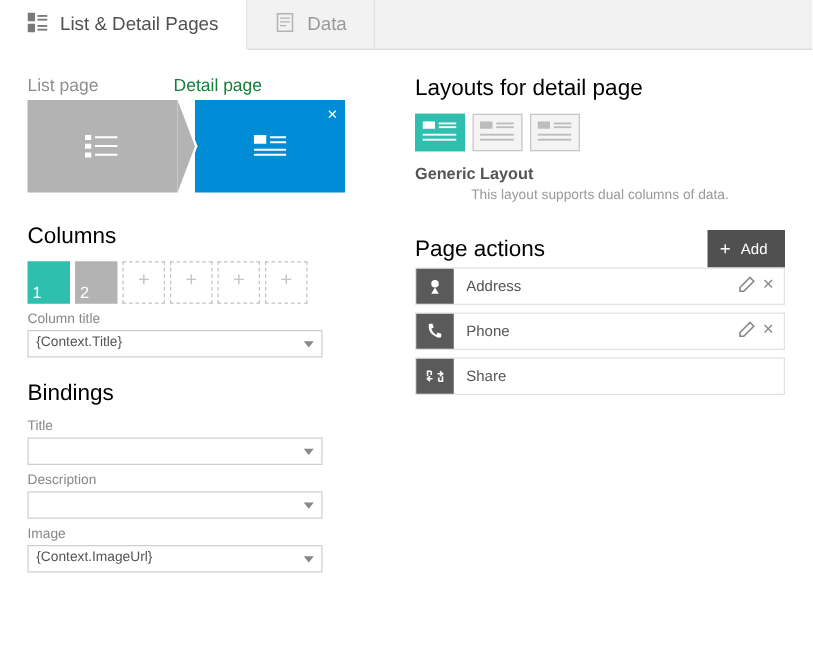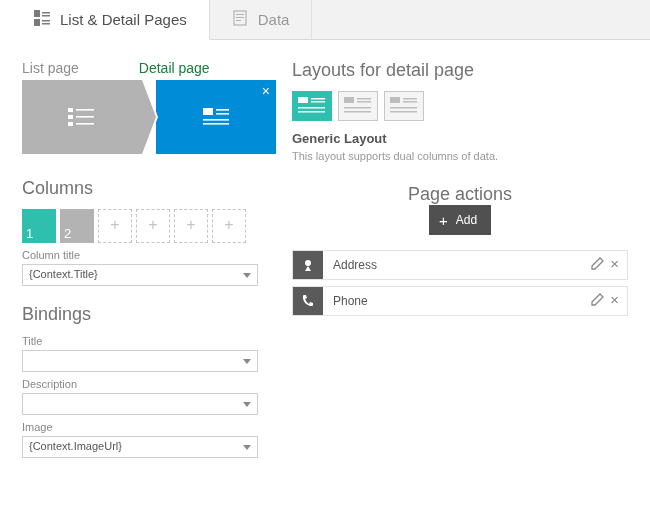--- a/index.html
+++ b/index.html
@@ -1,28 +1,28 @@
 <!DOCTYPE html>
 <html><head>
 <meta charset="utf-8">
 <style>
   * { box-sizing: border-box; font-family: "Segoe UI", Arial, sans-serif; }
   body { margin:0; padding:0; width:650px; height:516px; background:#fff; color:#333; font-size:12px; overflow:hidden; }
 
   
-  .tab-bar { display:flex; height:40px; border-bottom:1px solid #d8d8d8; background:#f2f2f2;margin-left:12px; }
+  .tab-bar { display:flex; height:40px; border-bottom:1px solid #d8d8d8; background:#f2f2f2; }
   .tab { display:flex; align-items:center; gap:10px; padding:0 22px; font-size:15px; color:#999; cursor:pointer; border-right:1px solid #e0e0e0; }
   .tab.active { background:#fff; color:#505050; border-bottom:1px solid #fff; margin-bottom:-1px; }
   .tab svg { width:16px; height:16px; }
 
-  .content { display:flex; padding:20px 22px; }
+  .content { display:flex; padding:20px 22px; gap:40px; }
   .left-col  { width:270px; flex:0 0 270px; }
   .right-col { flex:1; }
 
-  h2 { font-size:18px; font-weight:300; color:#737373; margin:0 0 10px 0; }
+  h2 { font-size:18px; font-weight:300; color:#000000; margin:0 0 10px 0; }
   h3 { font-size:13px; font-weight:600; color:#555; margin:0; }
 
   
   .subtabs { display:flex; gap:60px; font-size:14px; color:#8e8e8e; margin-bottom:4px; }
   .subtab.active { color:#15803d; font-weight:500; }
 
   
   .page-thumbs { position:relative; display:flex; height:80px; }
   .thumb { width:120px; height:74px; display:flex; align-items:center; justify-content:center; position:relative; }
   .thumb.grey { background:#b3b3b3; }
@@ -48,26 +48,26 @@
   .select { width:236px; height:22px; border:1px solid #cfcfcf; position:relative; font-size:11px; color:#555; padding:3px 6px; background:#fff; cursor:pointer; }
   .select::after { content:""; position:absolute; right:6px; top:8px; width:0; height:0; border-left:4px solid transparent; border-right:4px solid transparent; border-top:5px solid #888; }
 
   
   .layout-thumbs { display:flex; gap:6px; margin-top:10px; }
   .layout-thumb { width:40px; height:30px; border:1px solid #c7c7c7; display:flex; align-items:center; justify-content:center; cursor:pointer; background:#f4f4f4; }
   .layout-thumb.active { background:#2ebfae; border-color:#2ebfae; }
   .layout-thumb svg rect { fill:#fff; }
   .layout-thumb:not(.active) svg rect { fill:#bdbdbd; }
 
-  .layout-desc { font-size:11px; color:#999; margin-top:4px; }
-
-  .pa-header { display:flex; align-items:center; justify-content:space-between; margin-top:22px;flex-direction:column; }
+  .layout-desc { font-size:11px; color:#999; margin-top:4px;text-align:center; }
+
+  .pa-header { display:flex; align-items:center; justify-content:space-between; margin-top:22px; }
   .add-btn { background:#505050; color:#fff; height:30px; padding:0 14px 0 10px; display:flex; align-items:center; gap:8px; font-size:12px; cursor:pointer; }
 
-  .pa-list { margin-top:15px; display:flex; flex-direction:column; gap:6px; }
+  .pa-list { margin-top:0; display:flex; flex-direction:column; gap:6px; }
   .pa-item { display:flex; align-items:center; height:30px; border:1px solid #e2e2e2; }
   .pa-icon { width:30px; height:28px; background:#5a5a5a; display:flex; align-items:center; justify-content:center; color:#fff; }
   .pa-label { flex:1; padding:0 10px; font-size:12px; color:#555; }
   .pa-actions { display:flex; gap:6px; padding-right:8px; color:#888; }
   .pa-actions span, .pa-actions svg { cursor:pointer; }
 </style>
 </head>
 <body>
 
 <div class="tab-bar">
@@ -220,15 +220,28 @@
             </svg>
         </div>
         <div class="pa-label">Phone</div>
         <div class="pa-actions">
           <span><svg width="13" height="13" viewBox="0 0 13 13">
                 <path d="M1 9 L9 1 L12 4 L4 12 L1 12 Z" fill="none" stroke="#888" stroke-width="1.3"></path>
               </svg></span>
           <span style="font-size:15px;line-height:13px;">×</span>
         </div>
       </div>
+      <div class="pa-item">
+        <div class="pa-icon">
+          <svg width="14" height="14" viewBox="0 0 14 14">
+              <path d="M4 3 L1 3 L1 7 M4 3 L4 6" stroke="#fff" stroke-width="1.3" fill="none"></path>
+              <path d="M10 11 L13 11 L13 7 M10 11 L10 8" stroke="#fff" stroke-width="1.3" fill="none"></path>
+              <path d="M2 5 L2 11 L9 11 M12 9 L12 3 L5 3" stroke="#fff" stroke-width="1.3" fill="none" opacity="0"></path>
+              <path d="M9 5 L13 5 L11 3 M13 5 L11 7" stroke="#fff" stroke-width="1.3" fill="none"></path>
+              <path d="M5 9 L1 9 L3 7 M1 9 L3 11" stroke="#fff" stroke-width="1.3" fill="none"></path>
+            </svg>
+        </div>
+        <div class="pa-label">Share</div>
+        <div class="pa-actions"></div>
+      </div>
     </div>
   </div>
 </div>
 
 </body></html>

